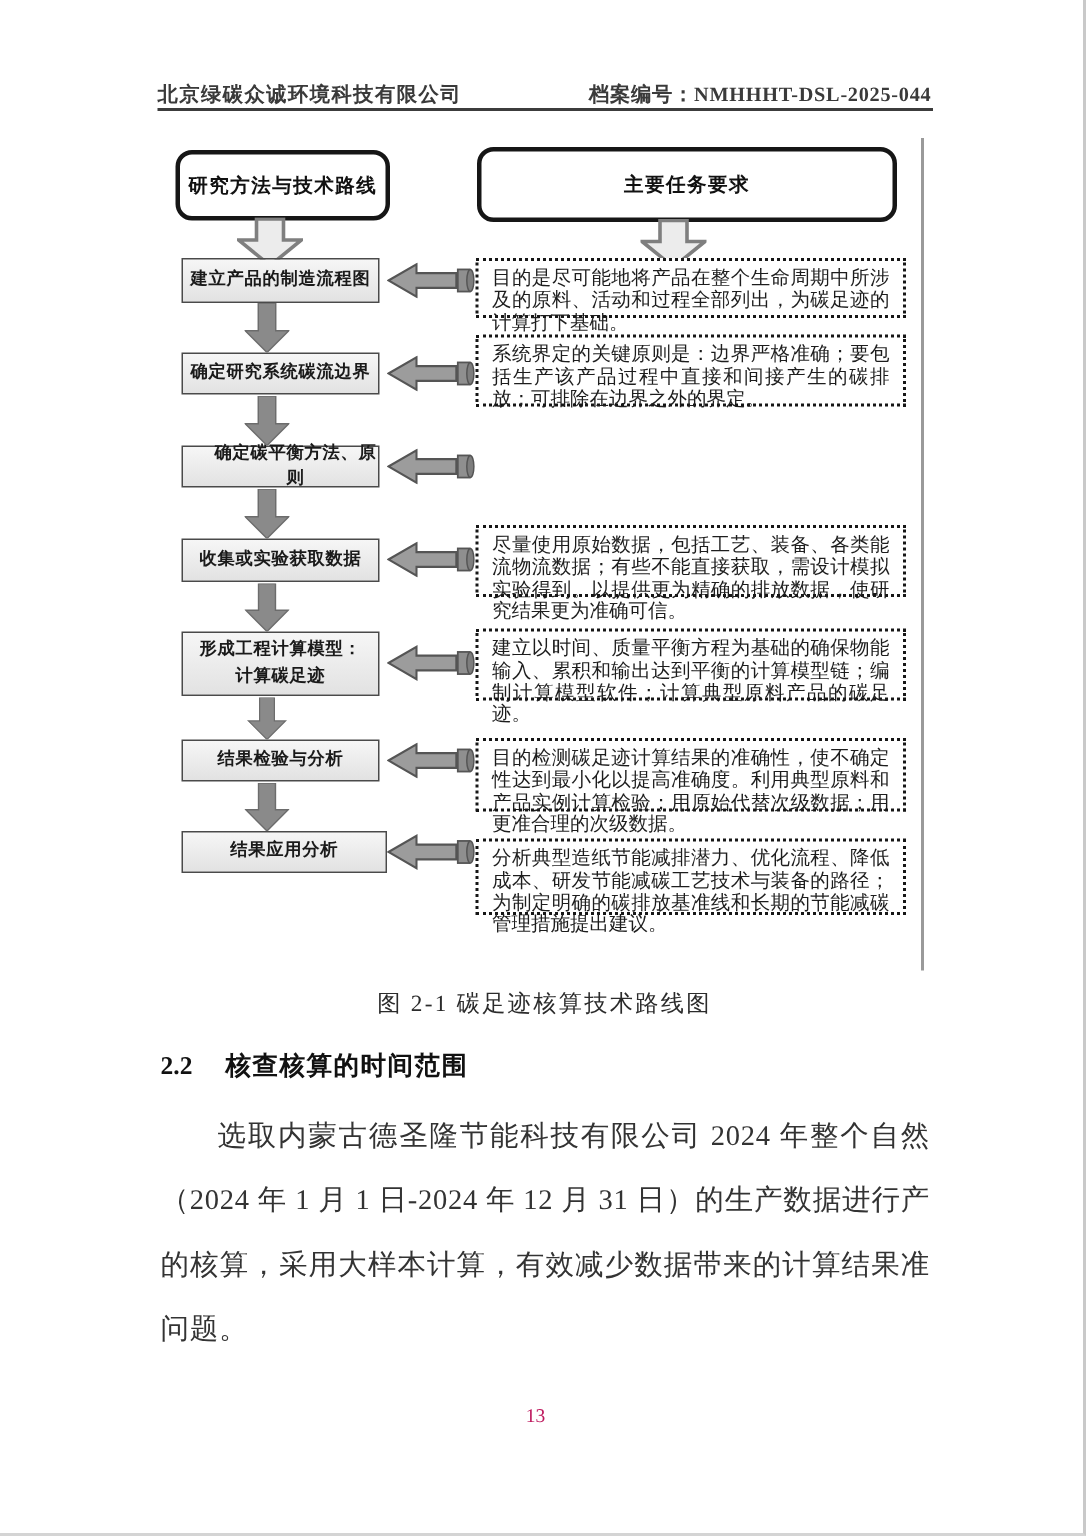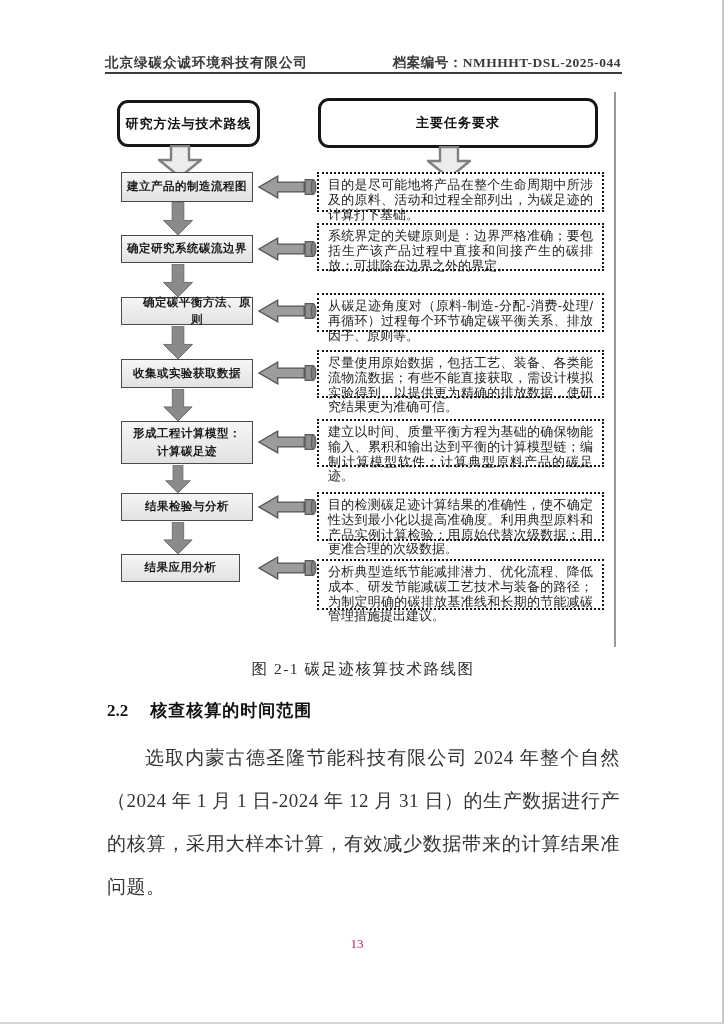--- a/index.html
+++ b/index.html
@@ -103,21 +103,21 @@
       <polygon points="13,1 31,1 31,15 43,15 22,32 1,15 13,15" fill="#ececec" stroke="#7f7f7f" stroke-width="2.4"></polygon>
     </svg>
 
     <div class="step-box" style="left:16px;top:82px;width:132px;height:30px;">建立产品的制造流程图</div>
     <div class="step-box" style="left:16px;top:145px;width:132px;height:28px;">确定研究系统碳流边界</div>
     <div class="step-box" style="left:16px;top:207px;width:132px;height:28px;padding-left:20px;">确定碳平衡方法、原则</div>
     <div class="step-box" style="left:16px;top:269px;width:132px;height:29px;">收集或实验获取数据</div>
     <div class="step-box" style="left:16px;top:331px;width:132px;height:43px;">形成工程计算模型：
 计算碳足迹</div>
     <div class="step-box" style="left:16px;top:403px;width:132px;height:28px;">结果检验与分析</div>
-    <div class="step-box" style="left:16px;top:464px;width:119px;height:28px;">结果应用分析</div>
+    <div class="step-box" style="left:16px;top:464px;width:137px;height:28px;">结果应用分析</div>
 
     <svg class="arrow" style="left:58px;top:112px;" width="30" height="33" viewBox="0 0 30 34">
         <polygon points="9,0 21,0 21,19 30,19 15,34 0,19 9,19" fill="#8a8a8a" stroke="#6c6c6c"></polygon>
       </svg>
     <svg class="arrow" style="left:58px;top:174px;" width="30" height="33" viewBox="0 0 30 34">
         <polygon points="9,0 21,0 21,19 30,19 15,34 0,19 9,19" fill="#8a8a8a" stroke="#6c6c6c"></polygon>
       </svg>
     <svg class="arrow" style="left:58px;top:236px;" width="30" height="33" viewBox="0 0 30 34">
         <polygon points="9,0 21,0 21,19 30,19 15,34 0,19 9,19" fill="#8a8a8a" stroke="#6c6c6c"></polygon>
       </svg>
@@ -162,21 +162,20 @@
         <ellipse cx="56.5" cy="12" rx="2.4" ry="7.5" fill="#7d7d7d" stroke="#555" stroke-width="1"></ellipse>
       </svg>
     <svg class="arrow" style="left:153px;top:466px;" width="59" height="24" viewBox="0 0 60 24">
         <polygon points="1,12 20,1 20,7 47,7 47,17 20,17 20,23" fill="#9c9c9c" stroke="#555" stroke-width="1.4"></polygon>
         <rect x="48" y="4.5" width="8" height="15" fill="#8f8f8f" stroke="#555" stroke-width="1.2"></rect>
         <ellipse cx="56.5" cy="12" rx="2.4" ry="7.5" fill="#7d7d7d" stroke="#555" stroke-width="1"></ellipse>
       </svg>
 
     <div class="task-box" style="left:212px;top:82px;width:287px;height:40px;">目的是尽可能地将产品在整个生命周期中所涉及的原料、活动和过程全部列出，为碳足迹的计算打下基础。</div>
     <div class="task-box" style="left:212px;top:133px;width:287px;height:48px;">系统界定的关键原则是：边界严格准确；要包括生产该产品过程中直接和间接产生的碳排放；可排除在边界之外的界定。</div>
-    <div class="task-box" style="left:212px;top:203px;width:287px;height:39px;">从碳足迹角度对（原料-制造-分配-消费-处理/再循环）过程每个环节确定碳平衡关系、排放因子、原则等。</div>
     <div class="task-box" style="left:212px;top:260px;width:287px;height:48px;">尽量使用原始数据，包括工艺、装备、各类能流物流数据；有些不能直接获取，需设计模拟实验得到。以提供更为精确的排放数据，使研究结果更为准确可信。</div>
     <div class="task-box" style="left:212px;top:329px;width:287px;height:48px;">建立以时间、质量平衡方程为基础的确保物能输入、累积和输出达到平衡的计算模型链；编制计算模型软件；计算典型原料产品的碳足迹。</div>
     <div class="task-box" style="left:212px;top:402px;width:287px;height:49px;">目的检测碳足迹计算结果的准确性，使不确定性达到最小化以提高准确度。利用典型原料和产品实例计算检验；用原始代替次级数据；用更准合理的次级数据。</div>
     <div class="task-box" style="left:212px;top:469px;width:287px;height:51px;">分析典型造纸节能减排潜力、优化流程、降低成本、研发节能减碳工艺技术与装备的路径；为制定明确的碳排放基准线和长期的节能减碳管理措施提出建议。</div>
 
     <div class="edge-line" style="left:509px;top:2px;height:555px;"></div>
   </div>
 
   <div class="caption">图 2-1 碳足迹核算技术路线图</div>
 

